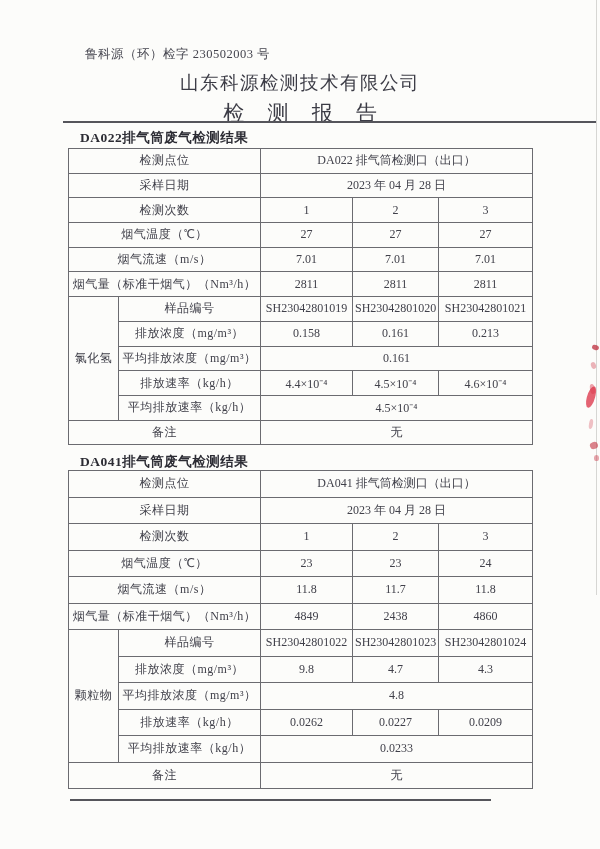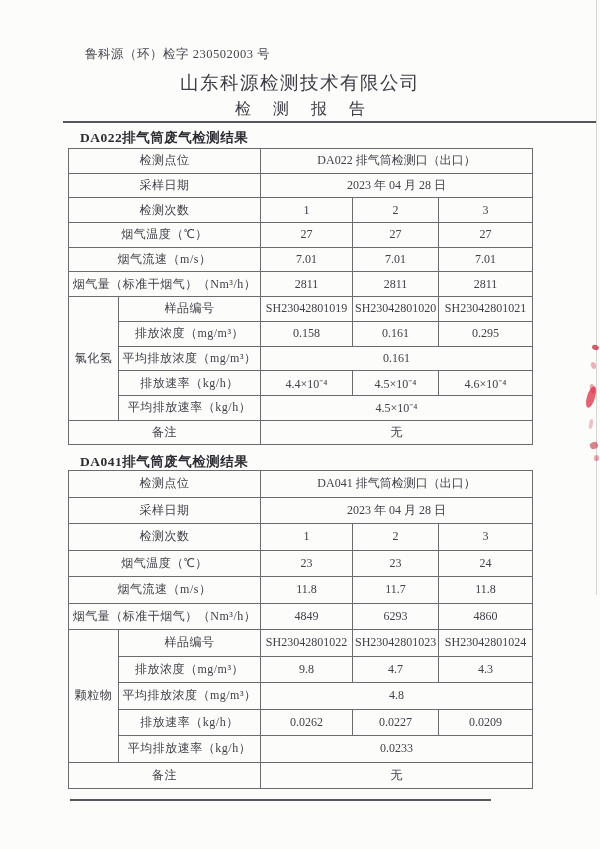--- a/index.html
+++ b/index.html
@@ -14,21 +14,21 @@
   .doc-number{
     position:absolute;left:85px;top:46px;
     font-size:12.5px;letter-spacing:0.5px;color:#44444e;
   }
   .company{
     position:absolute;top:70px;left:0;width:600px;
     text-align:center;font-size:18.5px;letter-spacing:1.5px;color:#3c3c46;font-family:Liberation Mono, monospace;
   }
   .report-title{
     position:absolute;top:99px;left:0;width:600px;
-    text-align:center;font-size:16px;letter-spacing:9px;text-indent:9px;color:#3c3c46;
+    text-align:center;font-size:21px;letter-spacing:9px;text-indent:9px;color:#3c3c46;
   }
   .header-rule{
     position:absolute;top:121px;left:63px;width:534px;height:0;
     border-top:2px solid #55555b;
   }
   .section-title{
     position:absolute;left:80px;
     font-size:13.5px;font-weight:bold;color:#2c2c34;letter-spacing:0.5px;
   }
   .st1{top:129px;}
@@ -126,21 +126,21 @@
       <td rowspan="5" class="lbl">氯化氢</td>
       <td class="lbl">样品编号</td>
       <td>SH23042801019</td>
       <td>SH23042801020</td>
       <td>SH23042801021</td>
     </tr>
     <tr>
       <td class="lbl">排放浓度（mg/m³）</td>
       <td>0.158</td>
       <td>0.161</td>
-      <td>0.295</td>
+      <td>0.213</td>
     </tr>
     <tr>
       <td class="lbl">平均排放浓度（mg/m³）</td>
       <td colspan="3">0.161</td>
     </tr>
     <tr>
       <td class="lbl">排放速率（kg/h）</td>
       <td>4.4×10⁻⁴</td>
       <td>4.5×10⁻⁴</td>
       <td>4.6×10⁻⁴</td>
@@ -189,21 +189,21 @@
     </tr>
     <tr>
       <td colspan="2" class="lbl">烟气流速（m/s）</td>
       <td>11.8</td>
       <td>11.7</td>
       <td>11.8</td>
     </tr>
     <tr>
       <td colspan="2" class="lbl">烟气量（标准干烟气）（Nm³/h）</td>
       <td>4849</td>
-      <td>6293</td>
+      <td>2438</td>
       <td>4860</td>
     </tr>
     <tr>
       <td rowspan="5" class="lbl">颗粒物</td>
       <td class="lbl">样品编号</td>
       <td>SH23042801022</td>
       <td>SH23042801023</td>
       <td>SH23042801024</td>
     </tr>
     <tr>

